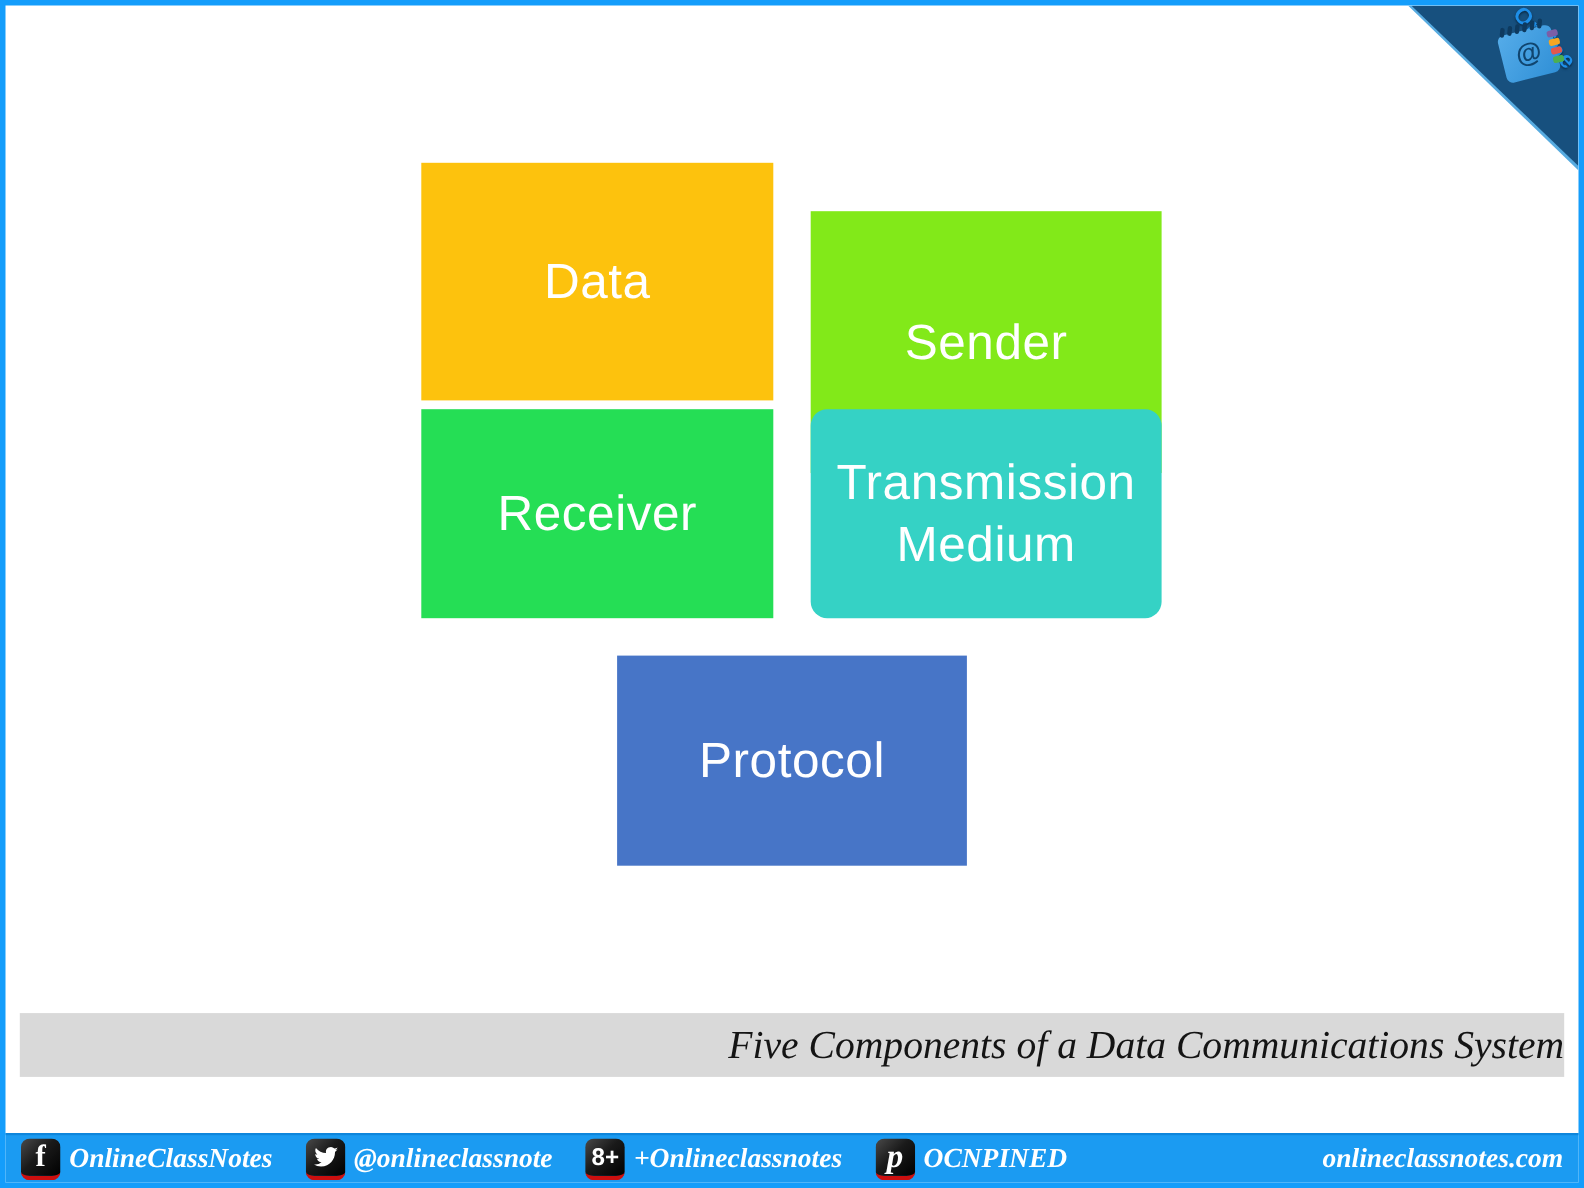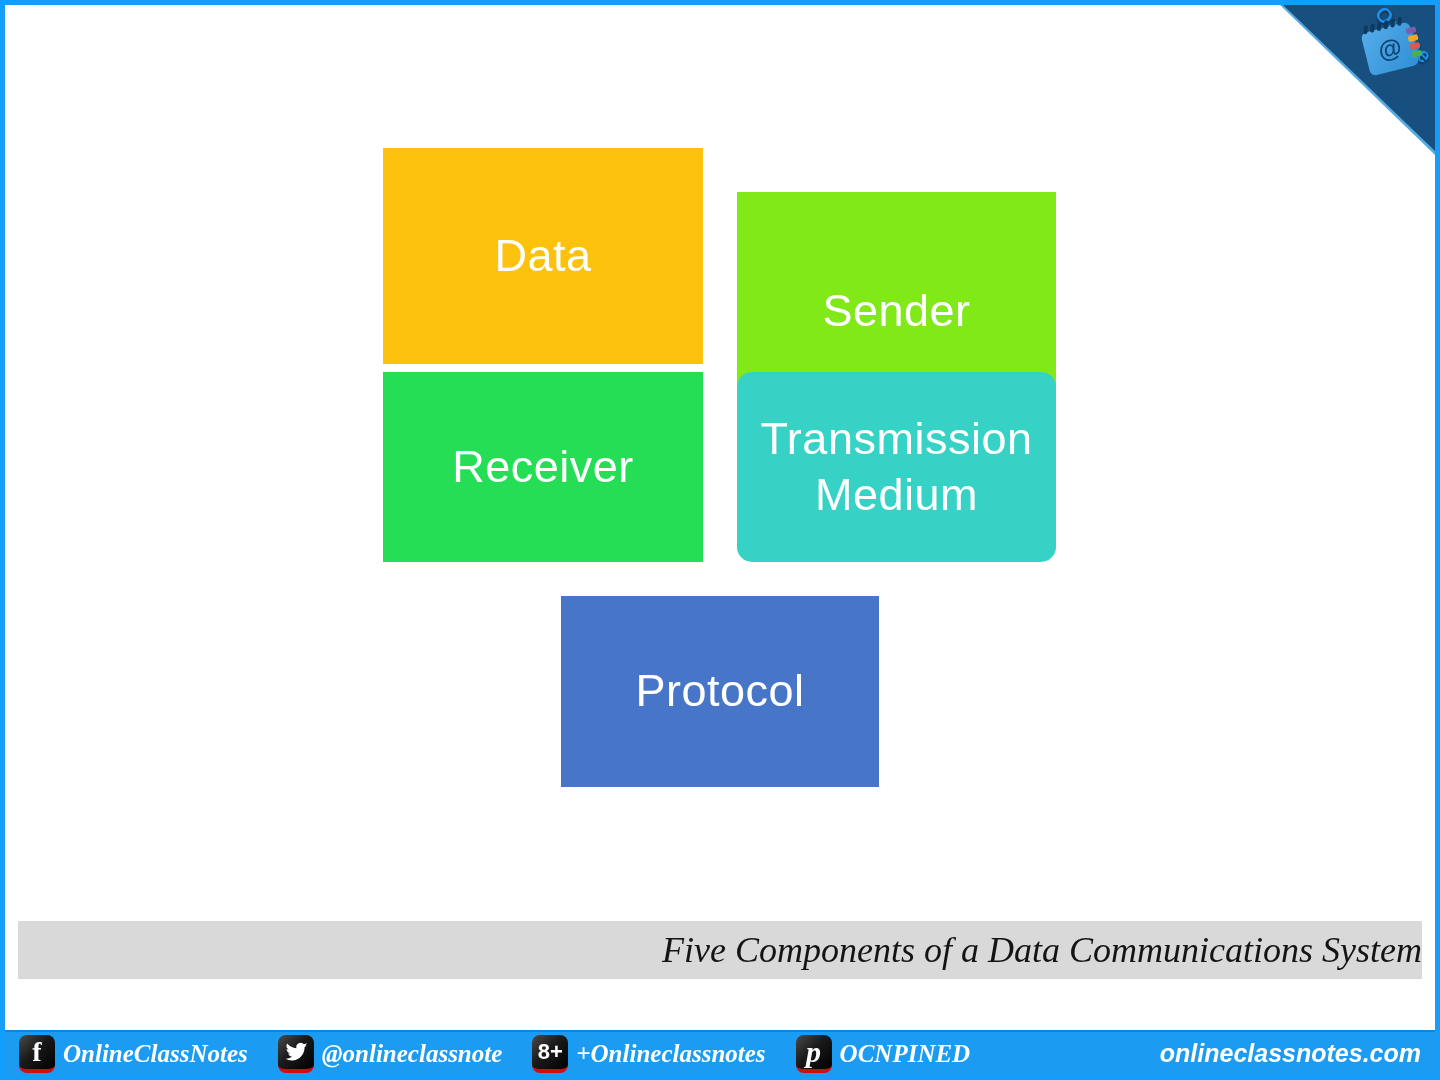--- a/index.html
+++ b/index.html
@@ -77,21 +77,21 @@
   .footer-label {
     font-family:"Liberation Serif", serif;
     font-style:italic;
     font-weight:bold;
     font-size:25px;
     color:#ffffff;
     white-space:nowrap;
   }
   .footer-site {
     margin-left:auto;
-    font-family:Liberation Sans, sans-serif;
+    font-family:Liberation Serif, serif;
     font-style:italic;
     font-weight:bold;
     font-size:25px;
     color:#ffffff;
   }
 
   
   .corner-edge {
     position:absolute; top:5px; right:5px;
     width:155px; height:150px;

